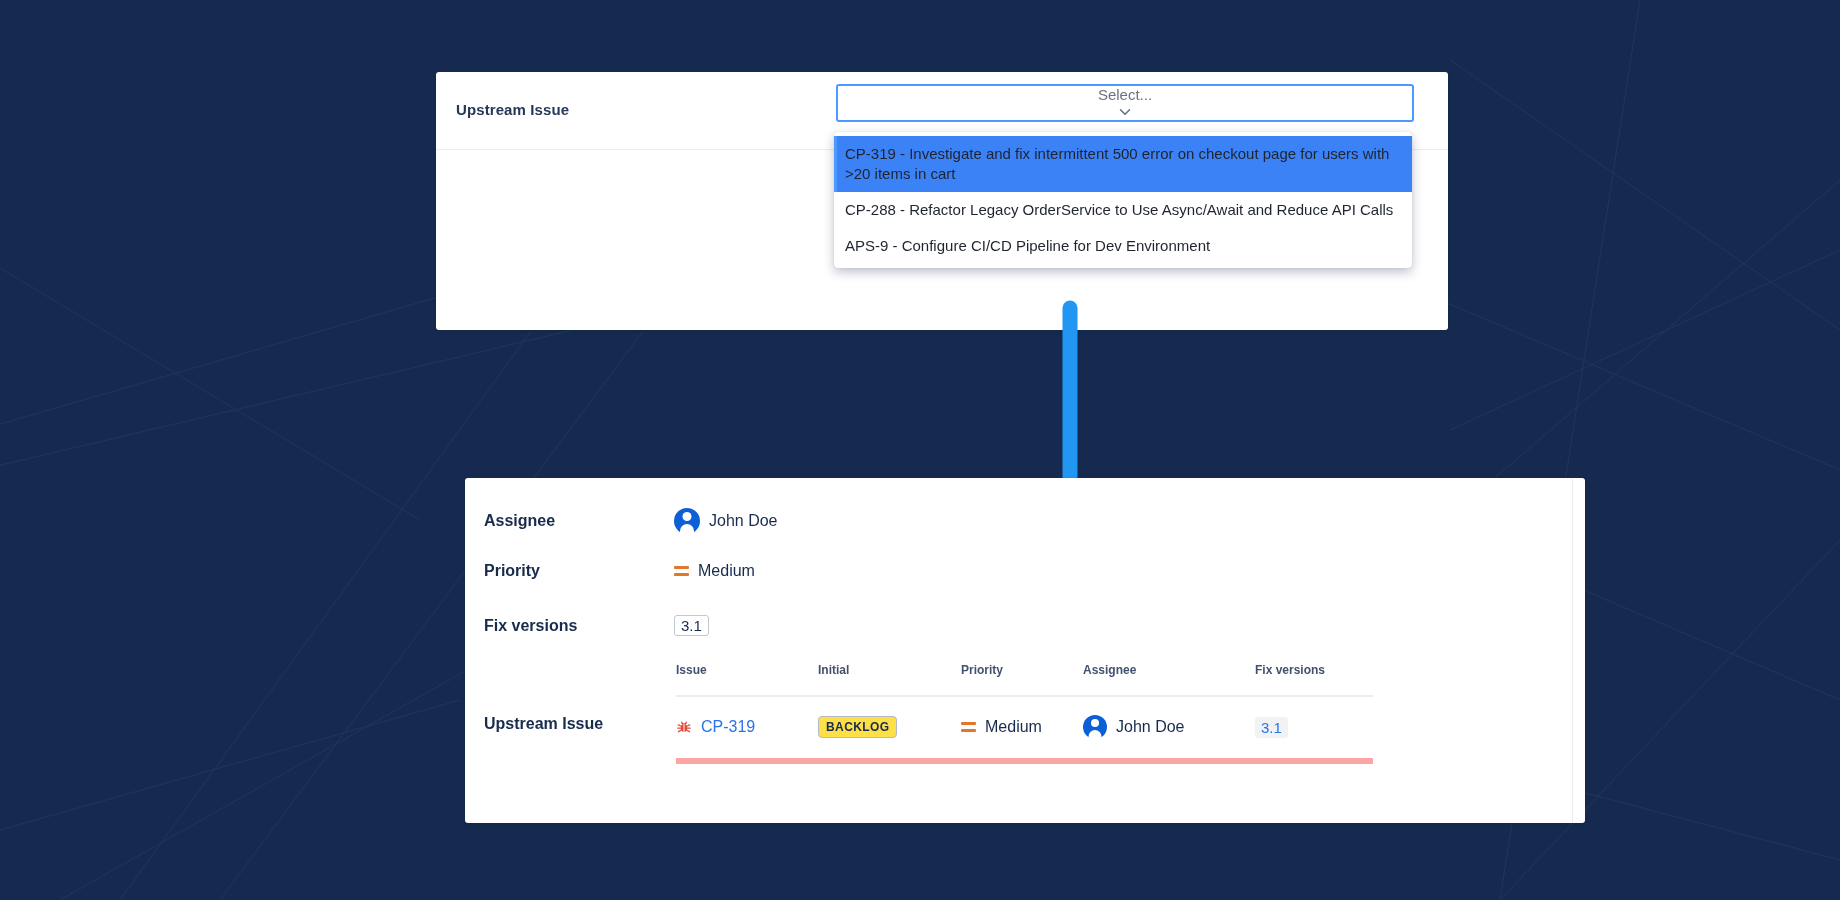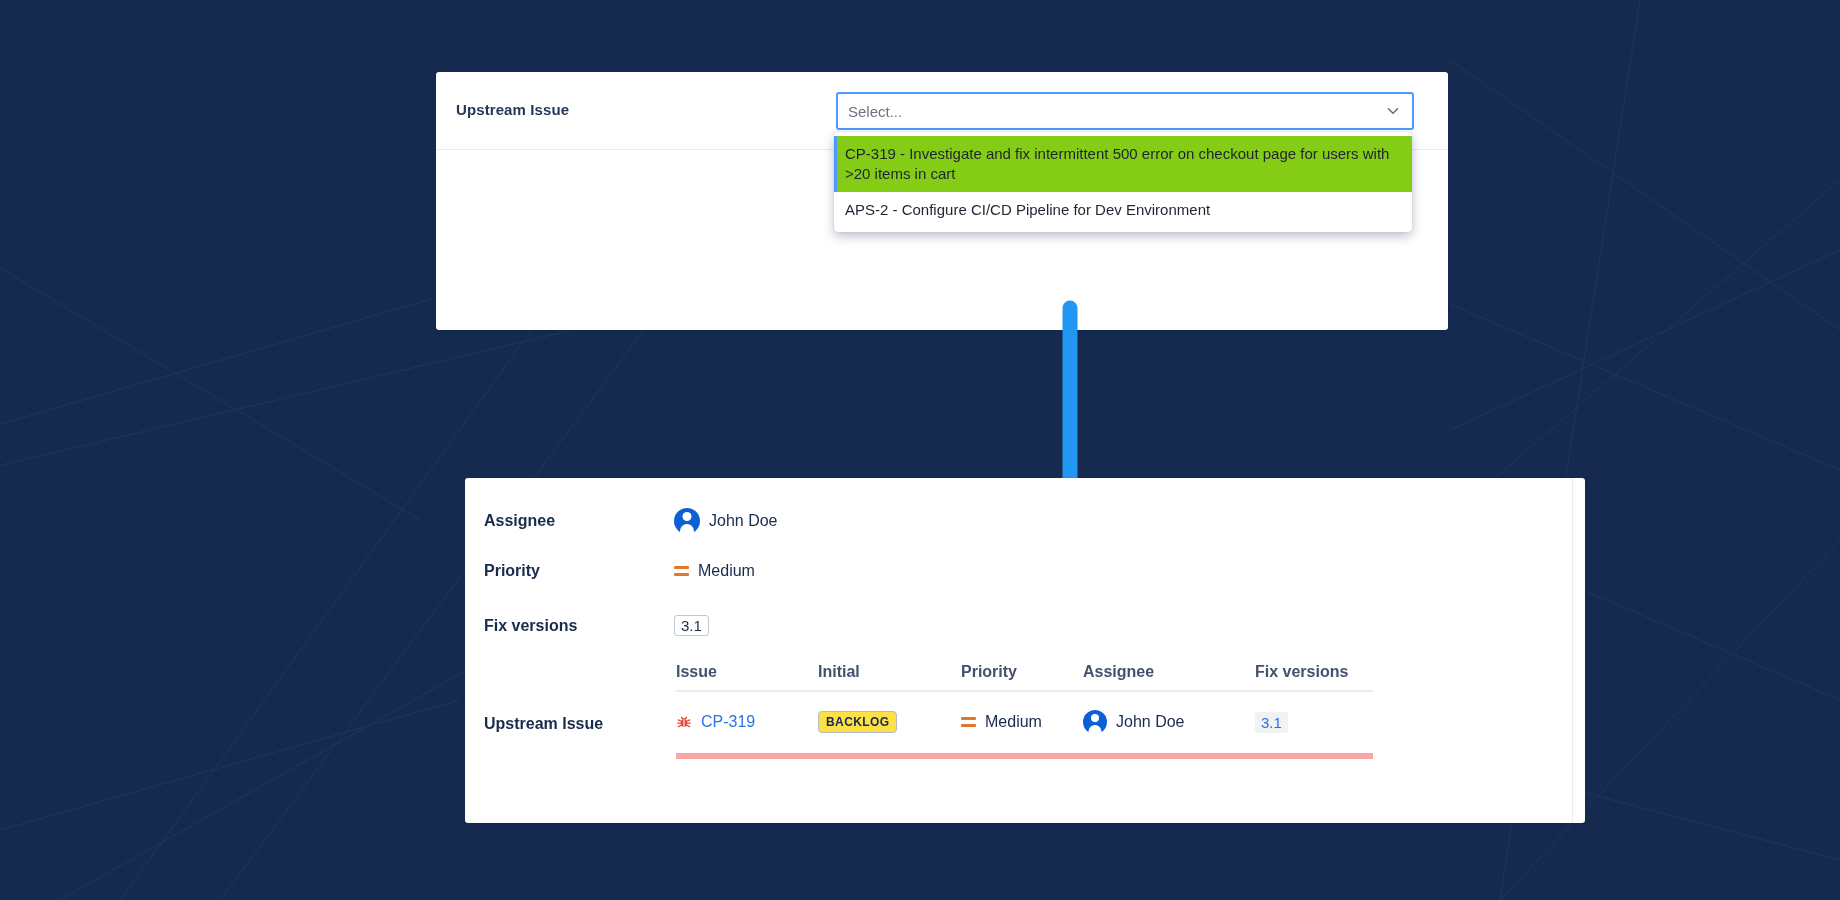--- a/index.html
+++ b/index.html
@@ -54,30 +54,31 @@
     top: 29px;
     font-size: 15px;
     font-weight: 700;
     color: #253858;
     letter-spacing: .1px;
   }
 
   .select-control {
     position: absolute;
     left: 400px;
-    top: 20px;
+    top: 12px;
     width: 578px;
     height: 38px;
     background: #ffffff;
     border: 2px solid #4c9aff;
     border-radius: 3px;
     display: flex;
     align-items: center;
     padding: 0 10px;
     cursor: text;
+    flex-direction: column;
   }
   .select-placeholder {
     font-size: 15px;
     color: #6b7280;
     flex: 1;
   }
   .chevron-down {
     width: 18px;
     height: 18px;
     flex: 0 0 auto;
@@ -98,21 +99,21 @@
   }
 
   .dropdown-option {
     font-size: 15px;
     line-height: 1.33;
     color: #1f2430;
     padding: 8px 10px 8px 11px;
     cursor: pointer;
   }
   .dropdown-option.is-focused {
-    background: #84cc16;
+    background: #3b82f6;
     border-left: 3px solid #4c9aff;
     padding-left: 8px;
   }
 
   
   .bottom-card {
     position: absolute;
     left: 465px;
     top: 478px;
     width: 1120px;
@@ -219,24 +220,24 @@
   
   .issue-table {
     position: absolute;
     left: 211px;
     top: 0;
     width: 697px;
   }
   .issue-table table { border-collapse: collapse; width: 100%; }
   .issue-table th {
     text-align: left;
-    font-size: 16px;
+    font-size: 12px;
     font-weight: 700;
     color: #42526e;
-    padding: 0 0 9px 0;
+    padding: 0 0 18px 0;
     border-bottom: 2px solid #ebecf0;
     white-space: nowrap;
   }
   .issue-table td {
     font-size: 16px;
     color: #172b4d;
     padding: 18px 0 19px 0;
     border-bottom: 6px solid #fca5a5;
     vertical-align: middle;
   }
@@ -325,21 +326,22 @@
         <svg viewBox="0 0 24 24" width="18" height="18" fill="none" stroke="currentColor" stroke-width="2" stroke-linecap="round" stroke-linejoin="round">
           <polyline points="6 9 12 15 18 9"></polyline>
         </svg>
       </span>
     </div>
   </div>
 </div>
 
 <div class="dropdown-menu">
   <div class="dropdown-option is-focused">CP-319 - Investigate and fix intermittent 500 error on checkout page for users with &gt;20 items in cart</div>
-  <div class="dropdown-option">APS-2 - Configure CI/CD Pipeline for Dev Environment</div>
+  <div class="dropdown-option">CP-288 - Refactor Legacy OrderService to Use Async/Await and Reduce API Calls</div>
+  <div class="dropdown-option">APS-9 - Configure CI/CD Pipeline for Dev Environment</div>
 </div>
 
 <div class="flow-arrow">
   <svg viewBox="0 0 60 372" width="60" height="372">
     <line x1="30" y1="8" x2="30" y2="300" stroke="#2196f3" stroke-width="15" stroke-linecap="round"></line>
     <path d="M30 366 L8 308 L52 308 Z" fill="#2196f3"></path>
   </svg>
 </div>
 
 <div class="bottom-card">

